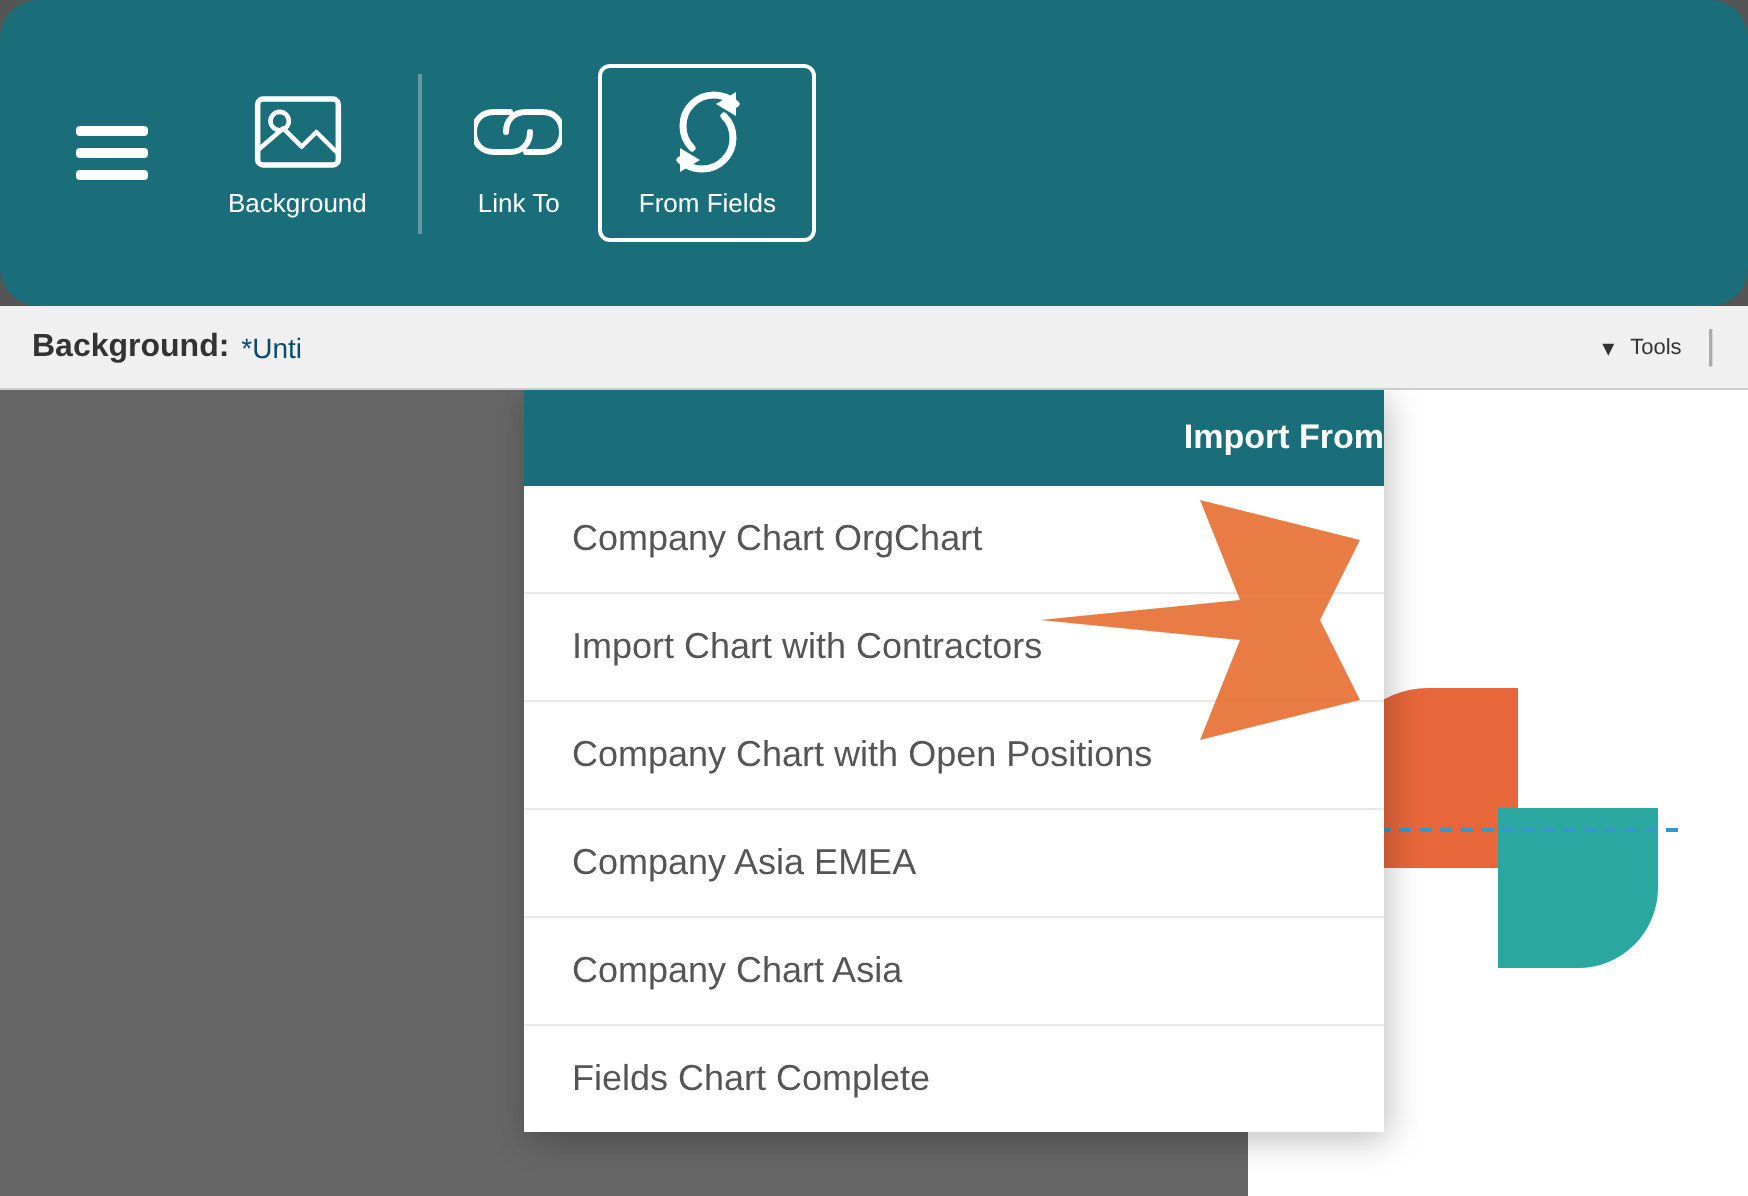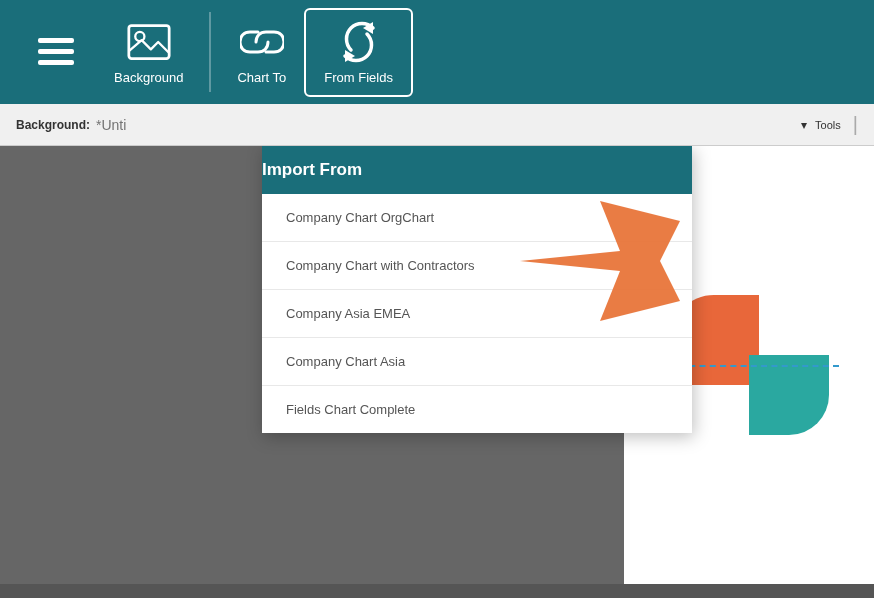--- a/index.html
+++ b/index.html
@@ -9,25 +9,26 @@
       height: 598px;
       overflow: hidden;
       font-family: 'Segoe UI', Arial, sans-serif;
       background: #555;
       position: relative;
     }
 
     
     .toolbar {
       background: #1a6e7a;
-      height: 104px;
+      height: 153px;
       display: flex;
       align-items: center;
       padding: 0 16px;
       gap: 0;
+      border-radius: 19px;
     }
 
     .toolbar-btn {
       display: flex;
       flex-direction: column;
       align-items: center;
       justify-content: center;
       color: white;
       cursor: pointer;
       padding: 10px 18px;
@@ -67,28 +68,28 @@
       display: flex;
       align-items: center;
       padding: 0 16px;
       border-bottom: 1px solid #ccc;
       position: relative;
       z-index: 10;
     }
 
     .menubar-label {
       font-weight: 700;
-      font-size: 12px;
+      font-size: 16px;
       color: #333;
       margin-right: 6px;
     }
 
     .menubar-value {
       font-size: 14px;
-      color: #737373;
+      color: #0c4a6e;
     }
 
     .menubar-right {
       margin-left: auto;
       display: flex;
       align-items: center;
       gap: 8px;
     }
 
     .menubar-right .chevron {
@@ -121,27 +122,27 @@
       background: white;
       box-shadow: 2px 4px 16px rgba(0,0,0,0.25);
       z-index: 200;
     }
 
     .dropdown-header {
       background: #1a6e7a;
       color: white;
       font-size: 17px;
       font-weight: 600;
-      text-align: left;
+      text-align: right;
       padding: 14px 0;
     }
 
     .dropdown-item {
       padding: 16px 24px;
-      font-size: 13px;
+      font-size: 18px;
       color: #555;
       cursor: pointer;
       border-bottom: 1px solid #e8e8e8;
       background: white;
     }
 
     .dropdown-item:last-child {
       border-bottom: none;
     }
 
@@ -230,21 +231,21 @@
 
   <div class="toolbar-divider"></div>
 
   <div class="toolbar-btn">
     <div class="icon-wrap">
       <svg width="44" height="32" viewBox="0 0 44 32" fill="none">
         <path d="M16 16 C16 10 20 6 26 6 L34 6 C40 6 44 10 44 16 C44 22 40 26 34 26 L26 26" stroke="white" stroke-width="3" fill="none" stroke-linecap="round"></path>
         <path d="M28 16 C28 22 24 26 18 26 L10 26 C4 26 0 22 0 16 C0 10 4 6 10 6 L18 6" stroke="white" stroke-width="3" fill="none" stroke-linecap="round"></path>
       </svg>
     </div>
-    <span class="label">Chart To</span>
+    <span class="label">Link To</span>
   </div>
 
   <div class="toolbar-btn active">
     <div class="icon-wrap">
       <svg width="44" height="44" viewBox="0 0 44 44" fill="none">
         <path d="M36 8 C30 2 20 2 14 8 C8 14 8 24 14 30" stroke="white" stroke-width="3.5" fill="none" stroke-linecap="round"></path>
         <path d="M8 36 C14 42 24 42 30 36 C36 30 36 20 30 14" stroke="white" stroke-width="3.5" fill="none" stroke-linecap="round"></path>
         <polygon points="36,2 36,14 26,8" fill="white"></polygon>
         <polygon points="8,30 8,42 18,36" fill="white"></polygon>
       </svg>
@@ -273,21 +274,24 @@
     </div>
   </div>
 
   <div class="dropdown">
     <div class="dropdown-header">Import From</div>
 
     <div class="dropdown-item">
       <span>Company Chart OrgChart</span>
     </div>
     <div class="dropdown-item">
-      <span>Company Chart with Contractors</span>
+      <span>Import Chart with Contractors</span>
+    </div>
+    <div class="dropdown-item">
+      <span>Company Chart with Open Positions</span>
     </div>
     <div class="dropdown-item">
       <span>Company Asia EMEA</span>
     </div>
     <div class="dropdown-item">
       <span>Company Chart Asia</span>
     </div>
     <div class="dropdown-item">
       <span>Fields Chart Complete</span>
     </div>

